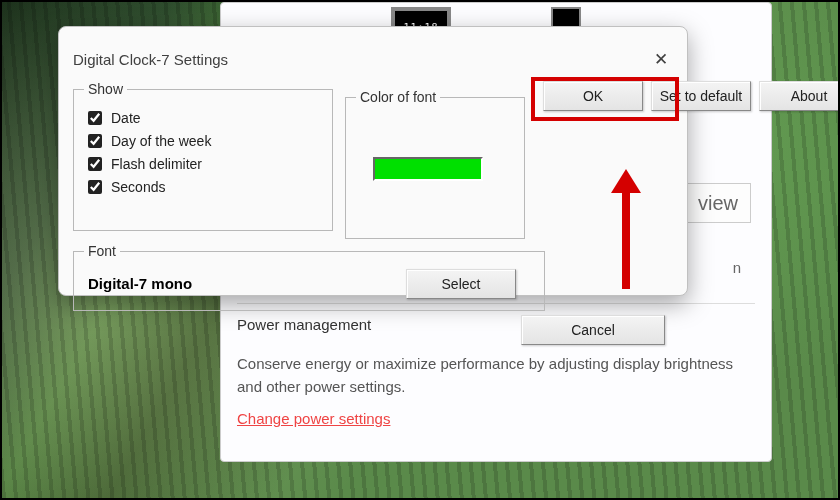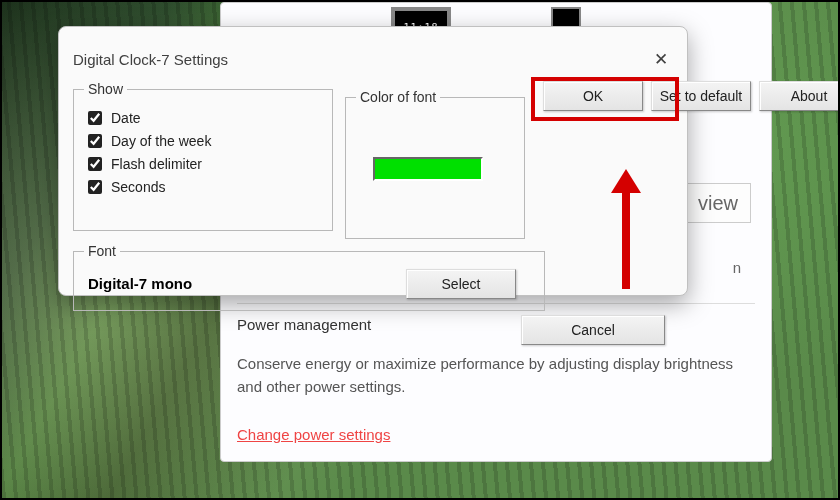--- a/index.html
+++ b/index.html
@@ -87,21 +87,21 @@
   }
   .power-heading {
     font-size: 15px;
     color: #333;
     margin-bottom: 20px;
   }
   .power-desc {
     font-size: 15px;
     color: #555;
     line-height: 1.5;
-    margin-bottom: 28px;
+    margin-bottom: 12px;
   }
   .power-link {
     color: #ef4444;
     text-decoration: underline;
     font-size: 15px;
     cursor: pointer;
     margin-top: 40px;
   }
 
   

